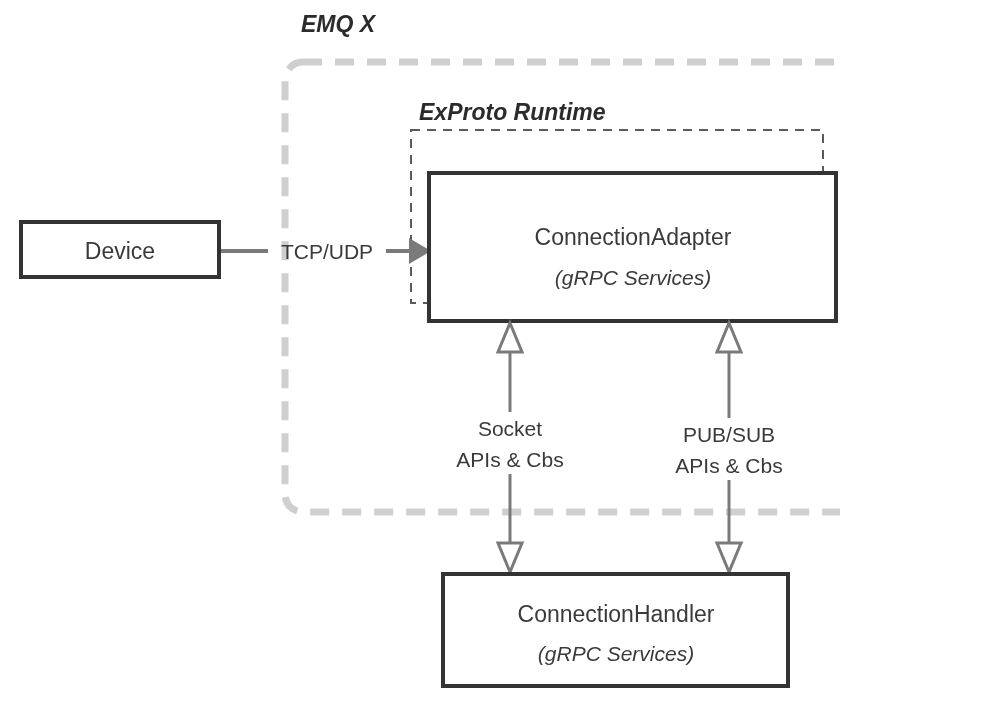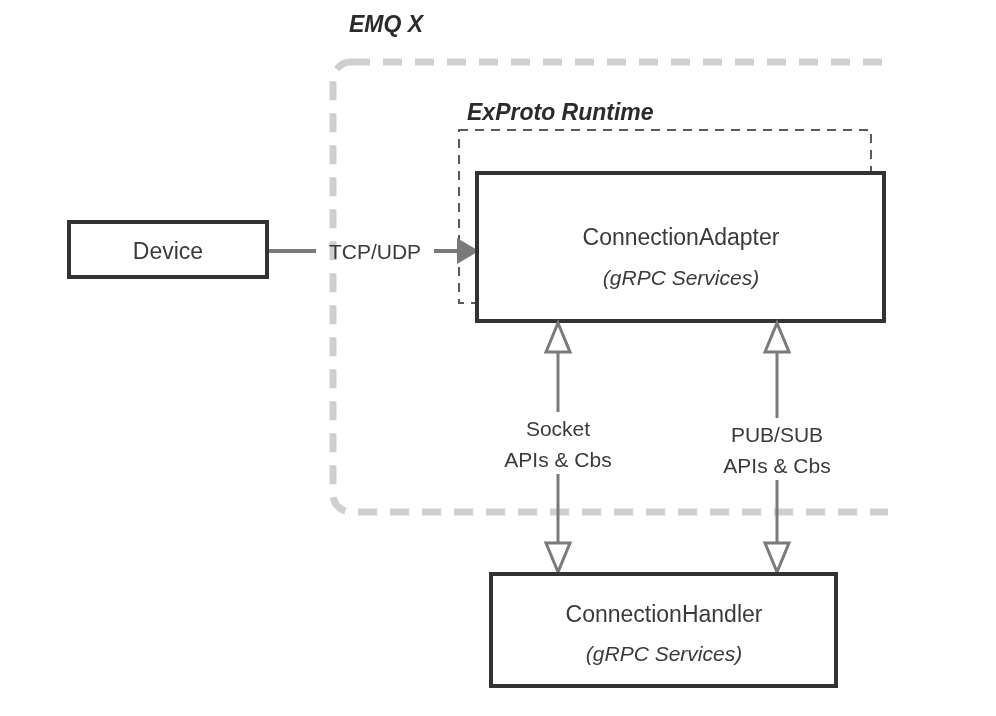--- a/index.html
+++ b/index.html
@@ -9,21 +9,20 @@
   }
   body {
     font-family: "Liberation Sans", sans-serif;
   }
   #canvas {
     position: relative;
     width: 840px;
     height: 716px;
     background: #ffffff;
     overflow: hidden;
-    margin-left: 48px;
   }
   #diagram-svg {
     position: absolute;
     top: 0;
     left: 0;
     width: 996px;
     height: 716px;
   }
   .box-label-primary {
     font-family: "Liberation Sans", sans-serif;

